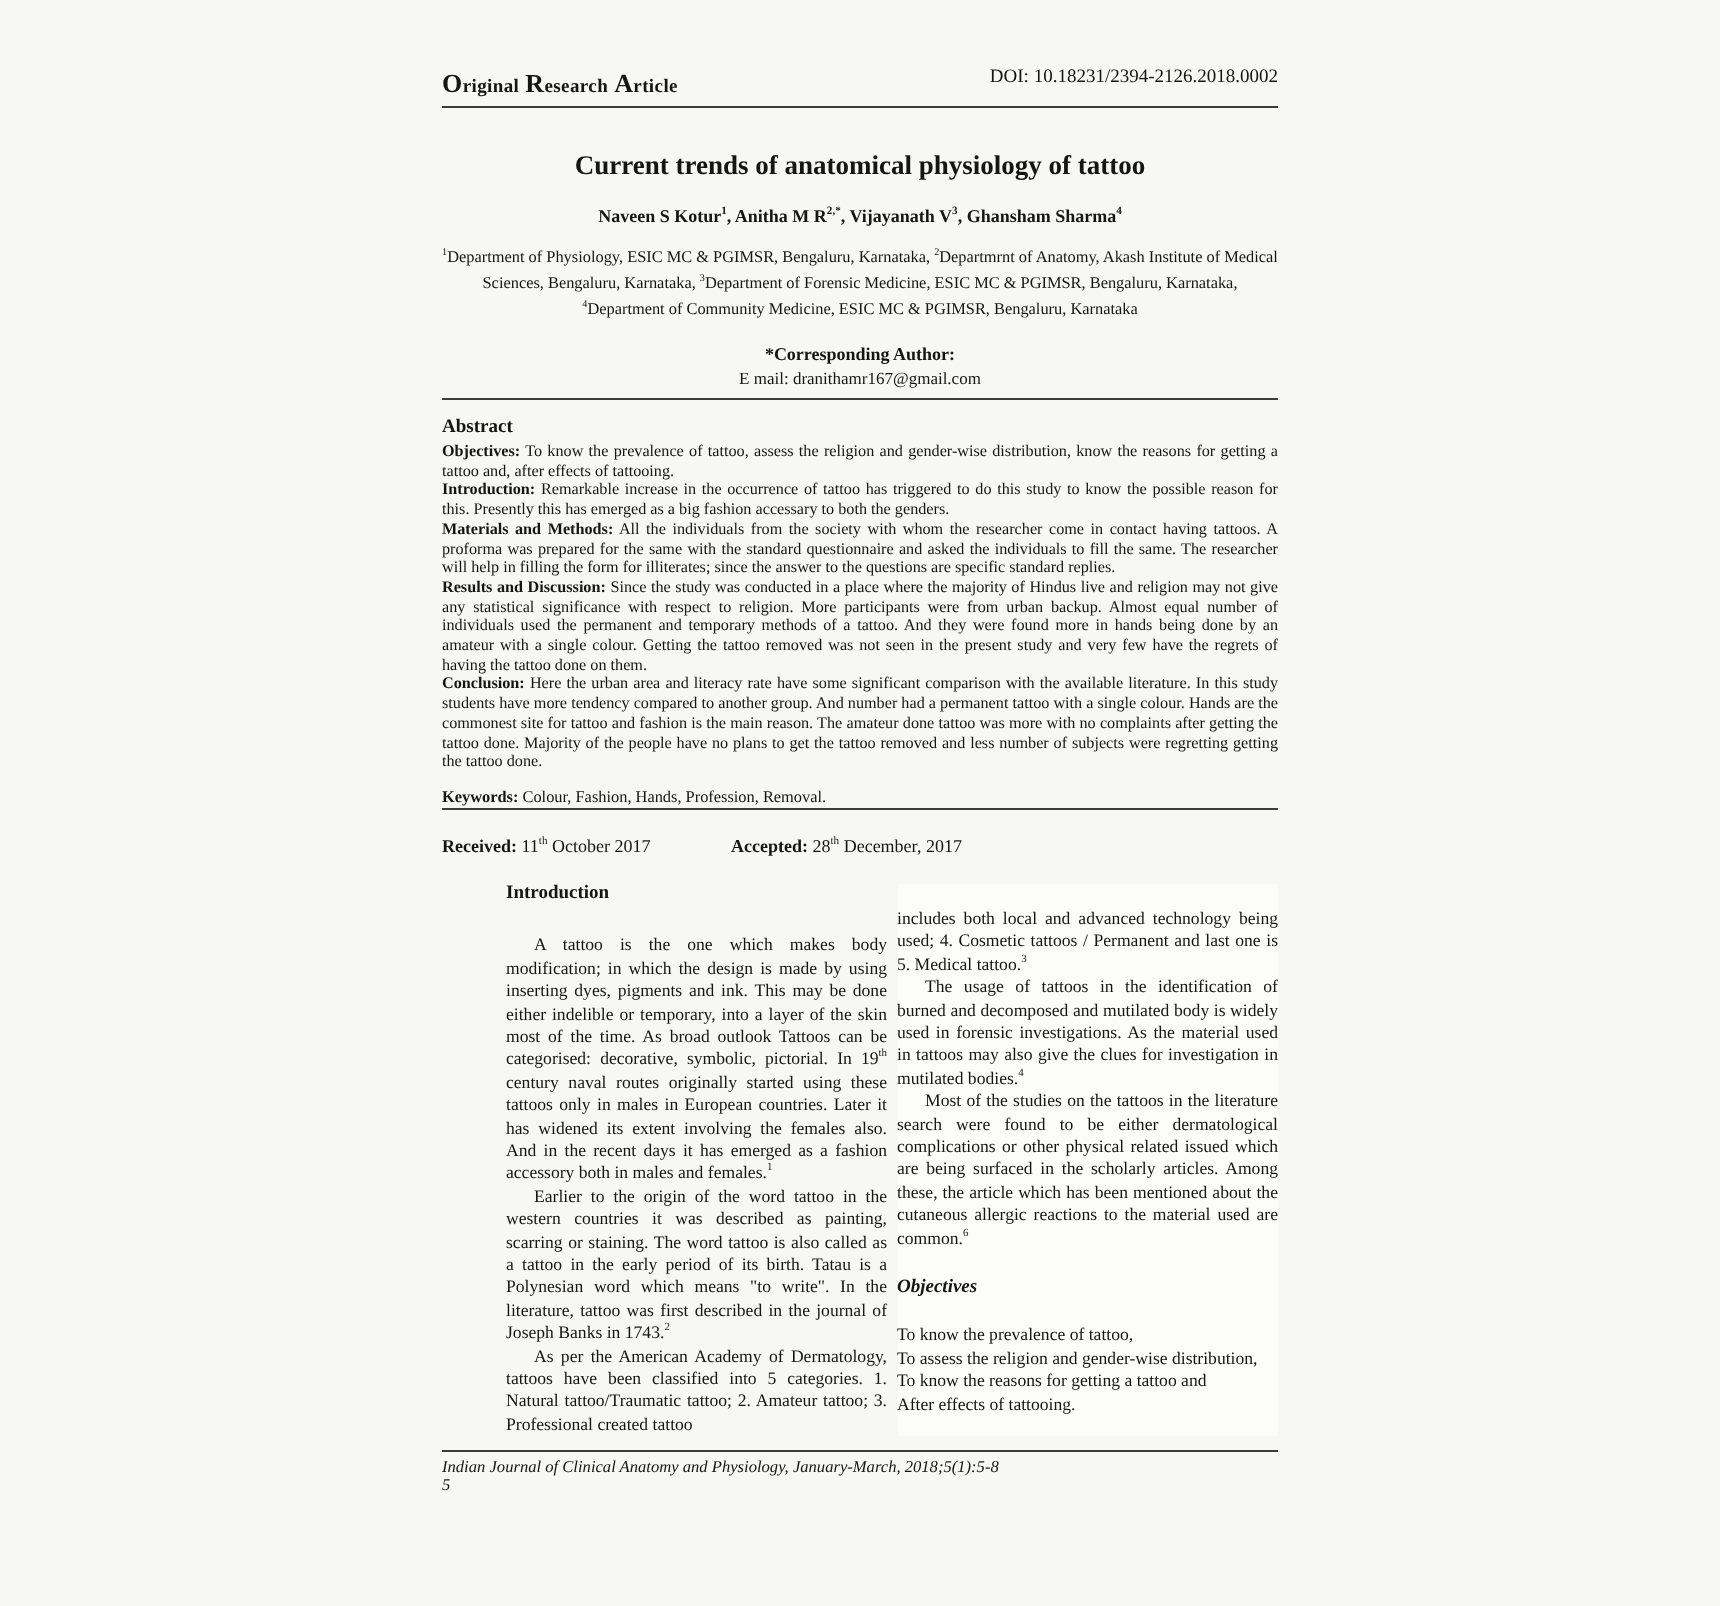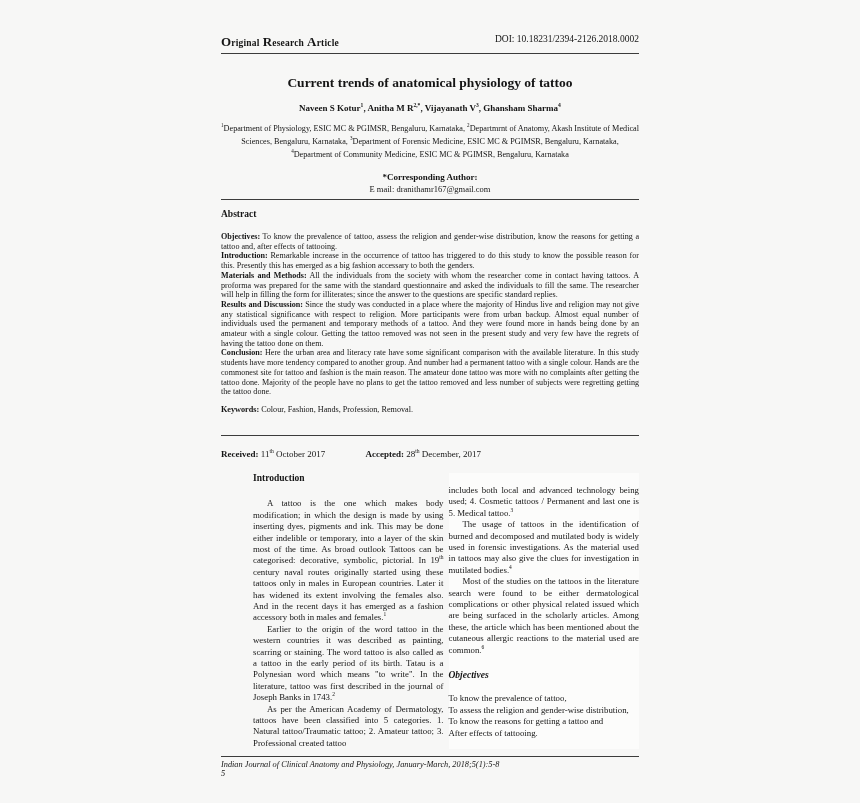--- a/index.html
+++ b/index.html
@@ -21,25 +21,25 @@
   .hw { display: inline-block; margin-right: 3px; }
   .hw::first-letter { font-size: 13px; }
   .hdr-right { font-size: 9.5px; }
 
   .title { text-align: center; font-weight: bold; font-size: 13.5px; margin-top: 21px; }
   .authors { text-align: center; font-weight: bold; font-size: 9px; margin-top: 12px; }
   .affil { text-align: center; font-size: 8.2px; line-height: 13px; margin-top: 9px; }
   .corr { text-align: center; font-weight: bold; font-size: 9px; margin-top: 11px; }
   .email { text-align: center; font-size: 8.5px; margin-top: 2px; padding-bottom: 5px; border-bottom: 1.5px solid #3c3c3c; }
 
-  .abs-head { font-weight: bold; font-size: 9.5px; margin-top: 9px; margin-bottom: 13px; }
+  .abs-head { font-weight: bold; font-size: 9.5px; margin-top: 9px; margin-bottom: 2px; }
   .abs p { margin: 0; font-size: 8.1px; line-height: 9.7px; text-align: justify; }
   .b { font-weight: bold; }
 
-  .kw { margin-top: 8px; font-size: 8.2px; padding-bottom: 21px; border-bottom: 1.5px solid #3c3c3c; }
+  .kw { margin-top: 8px; font-size: 8.2px; padding-bottom: 1px; border-bottom: 1.5px solid #3c3c3c; }
 
   .dates { margin-top: 13px; font-size: 9px; }
   .dates .accepted { margin-left: 38px; }
 
   .cols { display: flex; gap: 5px; margin-top: 14px; margin-left: 32px; }
   .col { width: 205px; font-size: 8.8px; line-height: 11.4px; text-align: justify; }
   .col-right { background: #fcfcfb; padding-top: 12px; }
   .sec-head { font-weight: bold; font-size: 9.5px; margin-bottom: 14px; text-align: left; }
   .col p { margin: 0; }
   .col p.ind { text-indent: 14px; }

